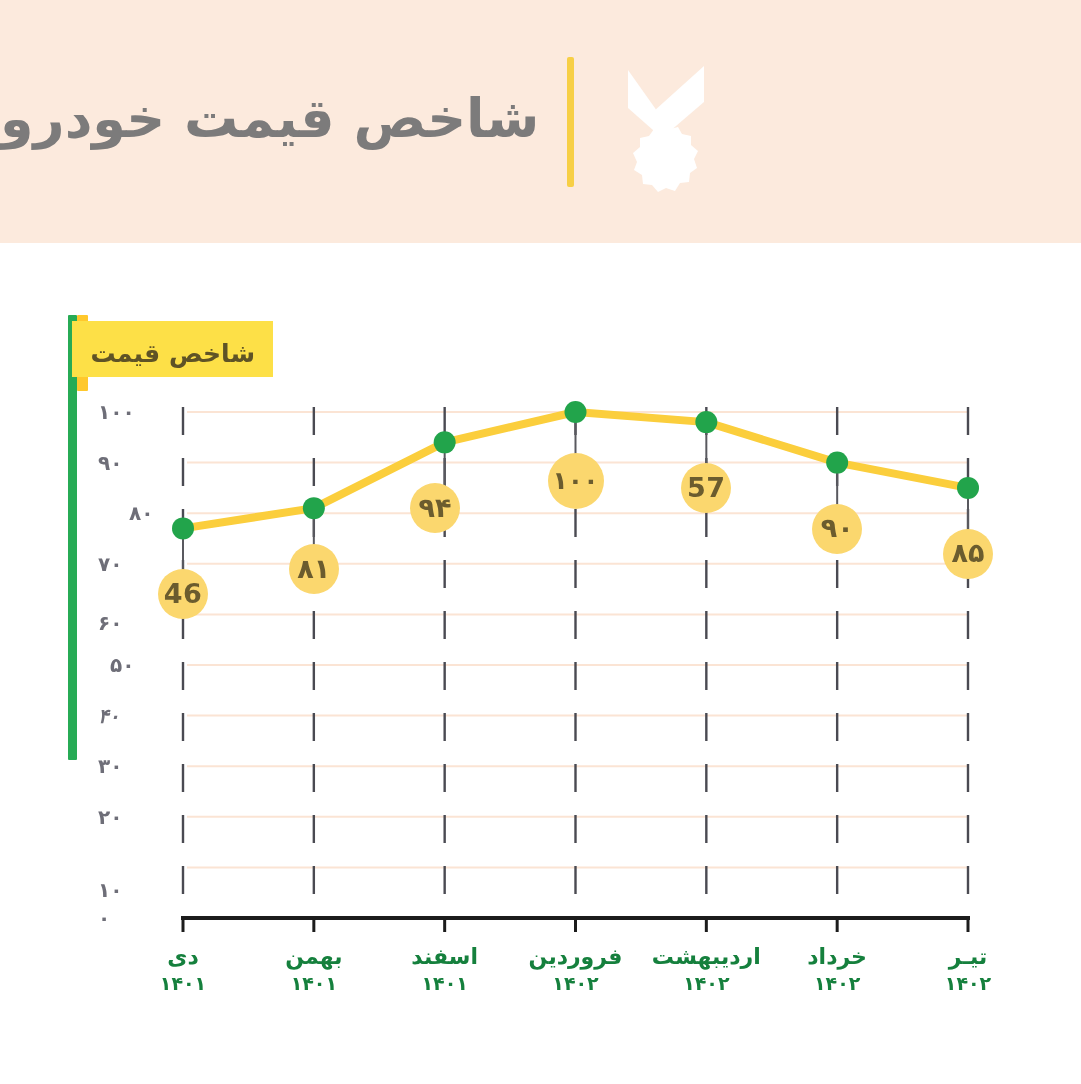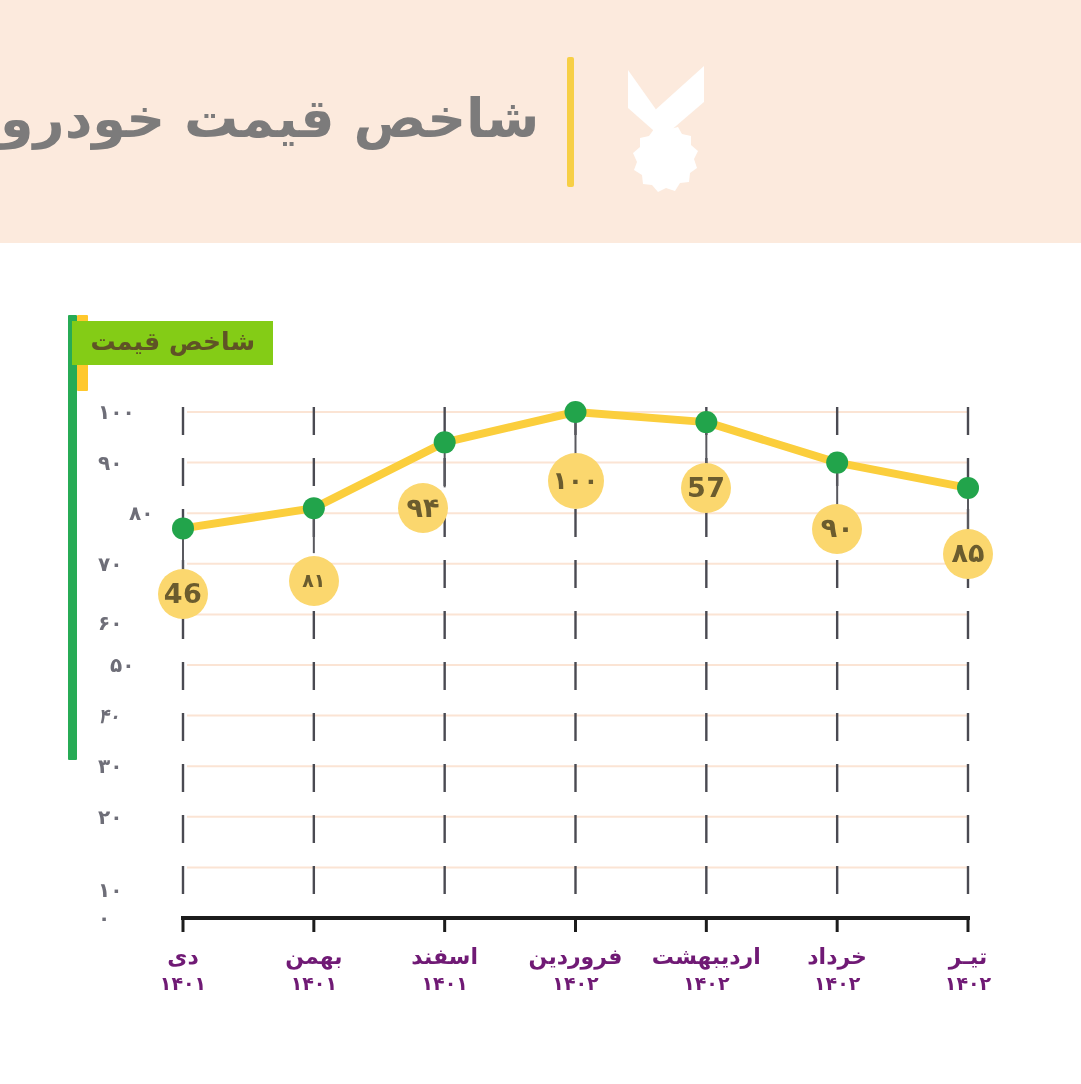--- a/index.html
+++ b/index.html
@@ -94,25 +94,25 @@
     height: 76px;
     background: #ffc82c;
     border-radius: 1px;
   }
 
   
   .legend-pill {
     position: absolute;
     right: 808px;
     top: 78px;
-    background: #84cc16;
+    background: #fde047;
     color: #5f5326;
     font-size: 25px;
     font-weight: bold;
-    padding: 8px 18px 11px 18px;
+    padding: 20px 18px 11px 18px;
     line-height: 1;
     white-space: nowrap;
     direction: rtl;
   }
 
   
   .plot {
     position: absolute;
     left: 0;
     top: 0;
@@ -133,21 +133,21 @@
     direction: ltr;
     letter-spacing: 0.5px;
   }
 
   .xlabel {
     position: absolute;
     width: 150px;
     text-align: center;
     transform: translateX(-50%);
     direction: rtl;
-    color: #701a75;
+    color: #15803d;
   }
   .xlabel .m {
     display: block;
     font-size: 22px;
     font-weight: bold;
     line-height: 1.25;
     white-space: nowrap;
   }
   .xlabel .y {
     display: block;
@@ -282,20 +282,20 @@
         <span class="m">خرداد</span>
         <span class="y">۱۴۰۲</span>
       </div>
       <div class="xlabel" style="left: 968px; top: 700px;">
         <span class="m">تیـر</span>
         <span class="y">۱۴۰۲</span>
       </div>
     </div>
   <div id="bubbles">
       <div class="bubble" style="width: 50px; height: 50px; left: 183px; top: 351.38px; font-size: 27px;">46</div>
-      <div class="bubble" style="width: 50px; height: 50px; left: 313.833px; top: 338px; font-size: 19px;">۸۱</div>
-      <div class="bubble" style="width: 50px; height: 50px; left: 423px; top: 265.36px; font-size: 27px;">۹۴</div>
+      <div class="bubble" style="width: 50px; height: 50px; left: 313.833px; top: 326px; font-size: 27px;">۸۱</div>
+      <div class="bubble" style="width: 50px; height: 50px; left: 435px; top: 265.36px; font-size: 27px;">۹۴</div>
       <div class="bubble" style="width: 56px; height: 56px; left: 575.5px; top: 238px; font-size: 25px;">۱۰۰</div>
       <div class="bubble" style="width: 50px; height: 50px; left: 706.333px; top: 245.12px; font-size: 27px;">57</div>
       <div class="bubble" style="width: 50px; height: 50px; left: 837.167px; top: 285.6px; font-size: 27px;">۹۰</div>
       <div class="bubble" style="width: 50px; height: 50px; left: 968px; top: 310.9px; font-size: 27px;">۸۵</div>
     </div>
 </div>
 
 </body></html>

